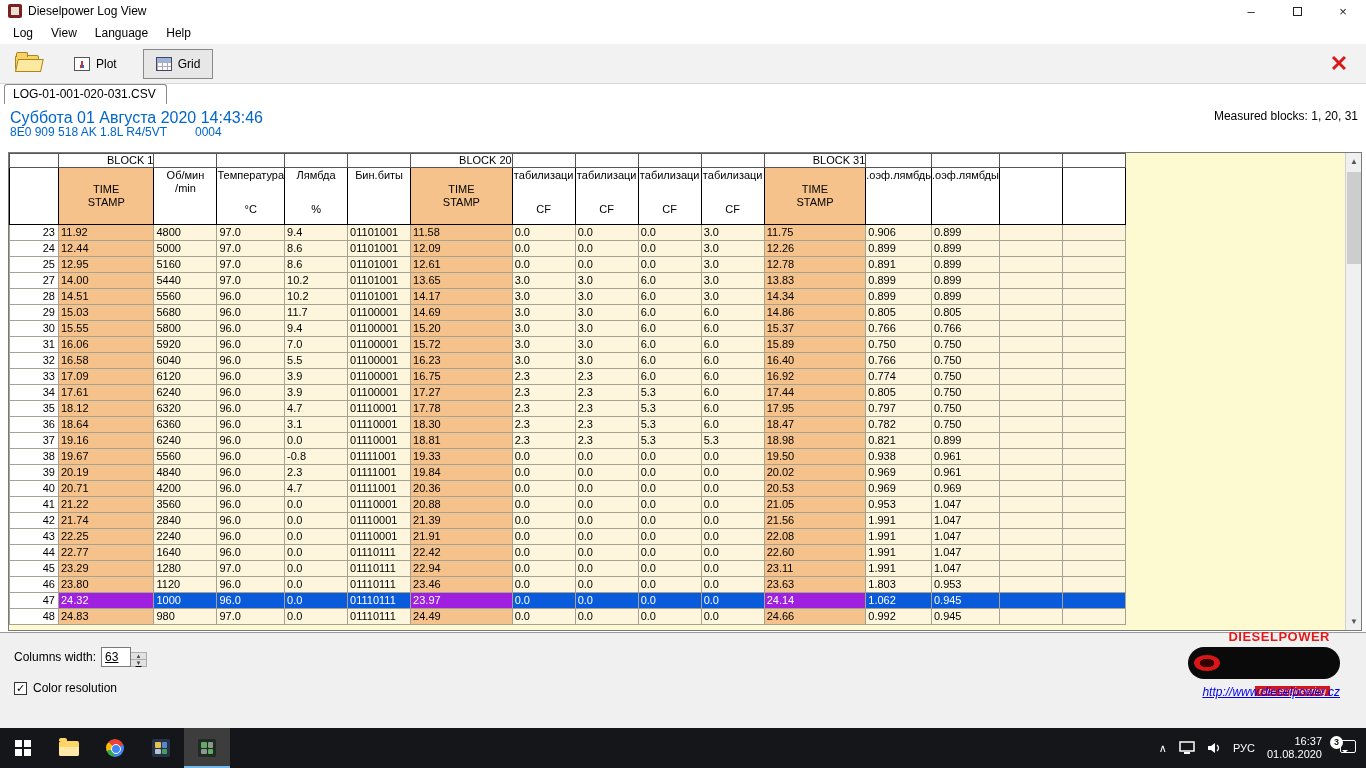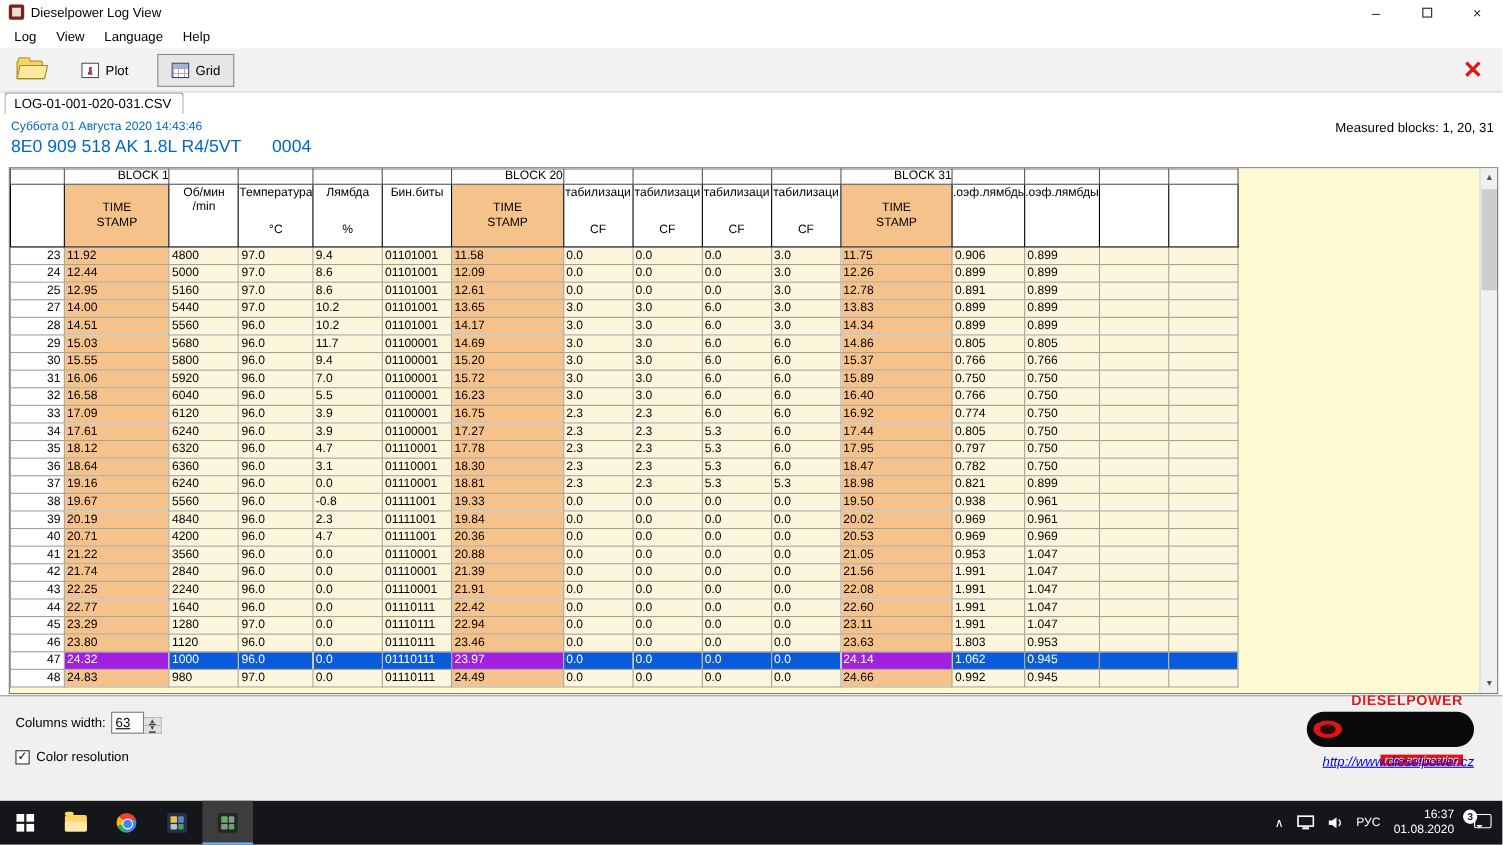--- a/index.html
+++ b/index.html
@@ -37,22 +37,22 @@
   .tb-close { margin-left:auto; margin-right:12px; width:30px; height:30px; display:flex; align-items:center; justify-content:center;
     font-size:22px; font-weight:bold; color:var(--accent-red); }
 
   
   .tabbar { position:absolute; top:84px; left:0; right:0; height:20px; }
   .doc-tab { display:inline-block; margin-left:4px; padding:2px 10px 3px 8px; font-size:12px; background:#fff;
     border:1px solid #8a8a8a; border-bottom:none; border-radius:3px 3px 0 0; }
 
   
   .infobar { position:absolute; top:104px; left:0; right:0; height:48px; background:#fff; }
-  .info-date { position:absolute; left:10px; top:5px; color:var(--info-blue); font-size:11px; }
-  .info-ecu  { position:absolute; left:10px; top:21px; color:var(--info-blue); font-size:16px; }
+  .info-date { position:absolute; left:10px; top:5px; color:var(--info-blue); font-size:16px; }
+  .info-ecu  { position:absolute; left:10px; top:21px; color:var(--info-blue); font-size:12px; }
   .info-code { margin-left:28px; }
   .info-measured { position:absolute; right:8px; top:5px; font-size:12px; color:#000; }
 
   
   .grid-wrap { position:absolute; left:8px; top:152px; width:1354px; height:479px; border:1px solid #7a7a7a; background:#fff; overflow:hidden; }
   .grid-scroll-area { position:absolute; left:0; top:0; right:16px; bottom:0; overflow:hidden; background:var(--side-panel-bg); }
   table.log-grid { border-collapse:collapse; table-layout:fixed; background:#fff; }
   .log-grid th, .log-grid td { border:1px solid var(--grid-line); font-weight:normal; font-size:11px; overflow:hidden; white-space:nowrap; }
   .block-row th { height:13px; line-height:13px; background:#fff; border-color:#555; text-align:center; font-size:11px;padding-left:48px; }
   .header-row th { height:57px; background:#fff; border:1px solid #000; padding:0; vertical-align:top; }

